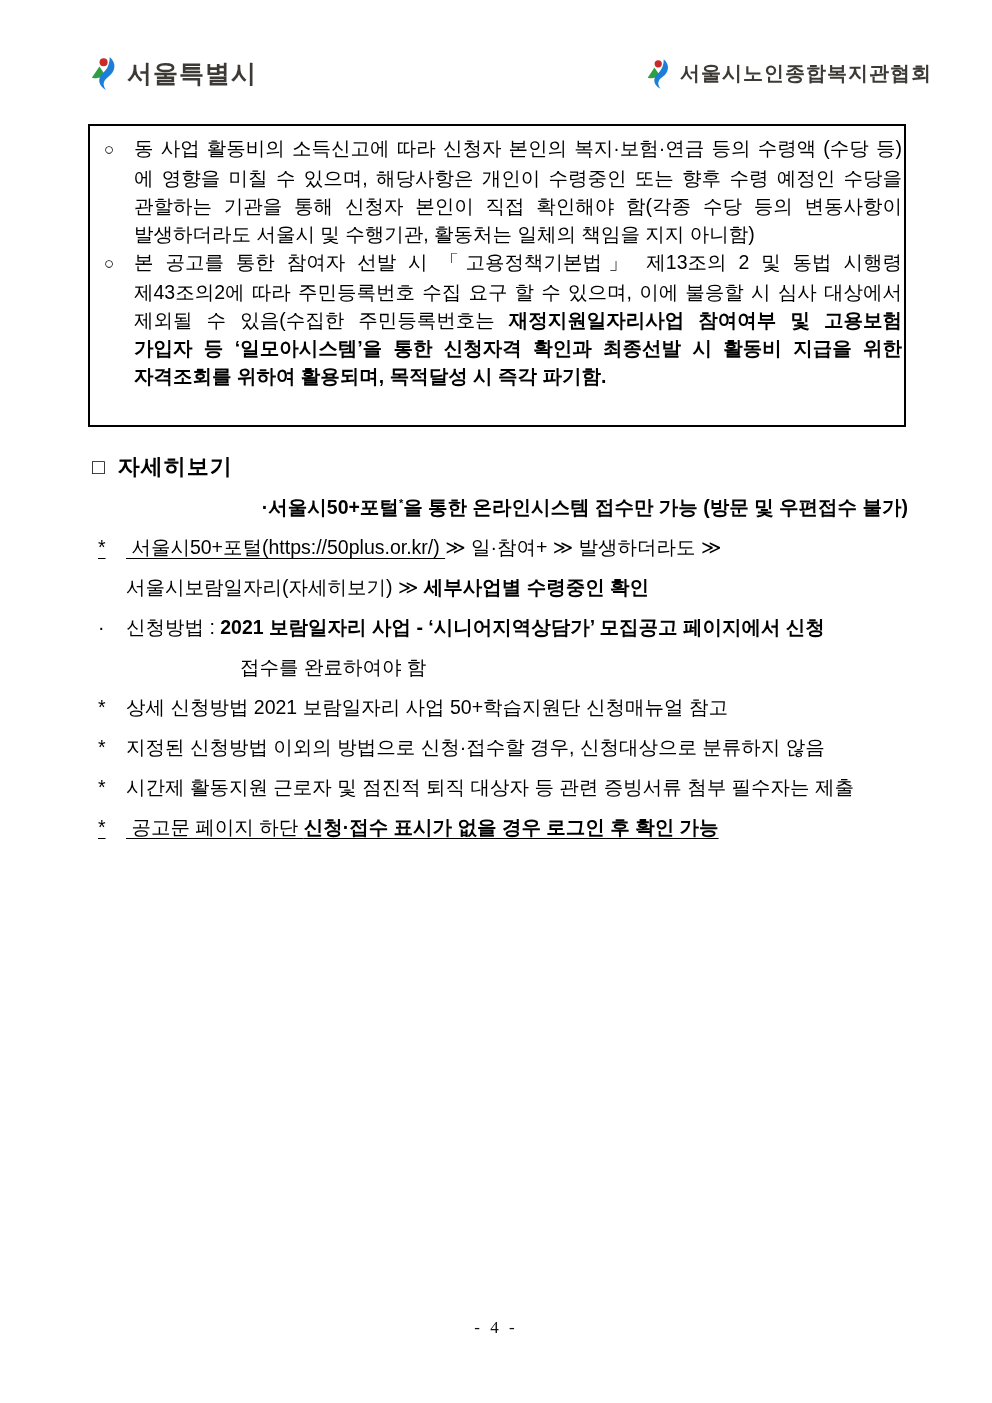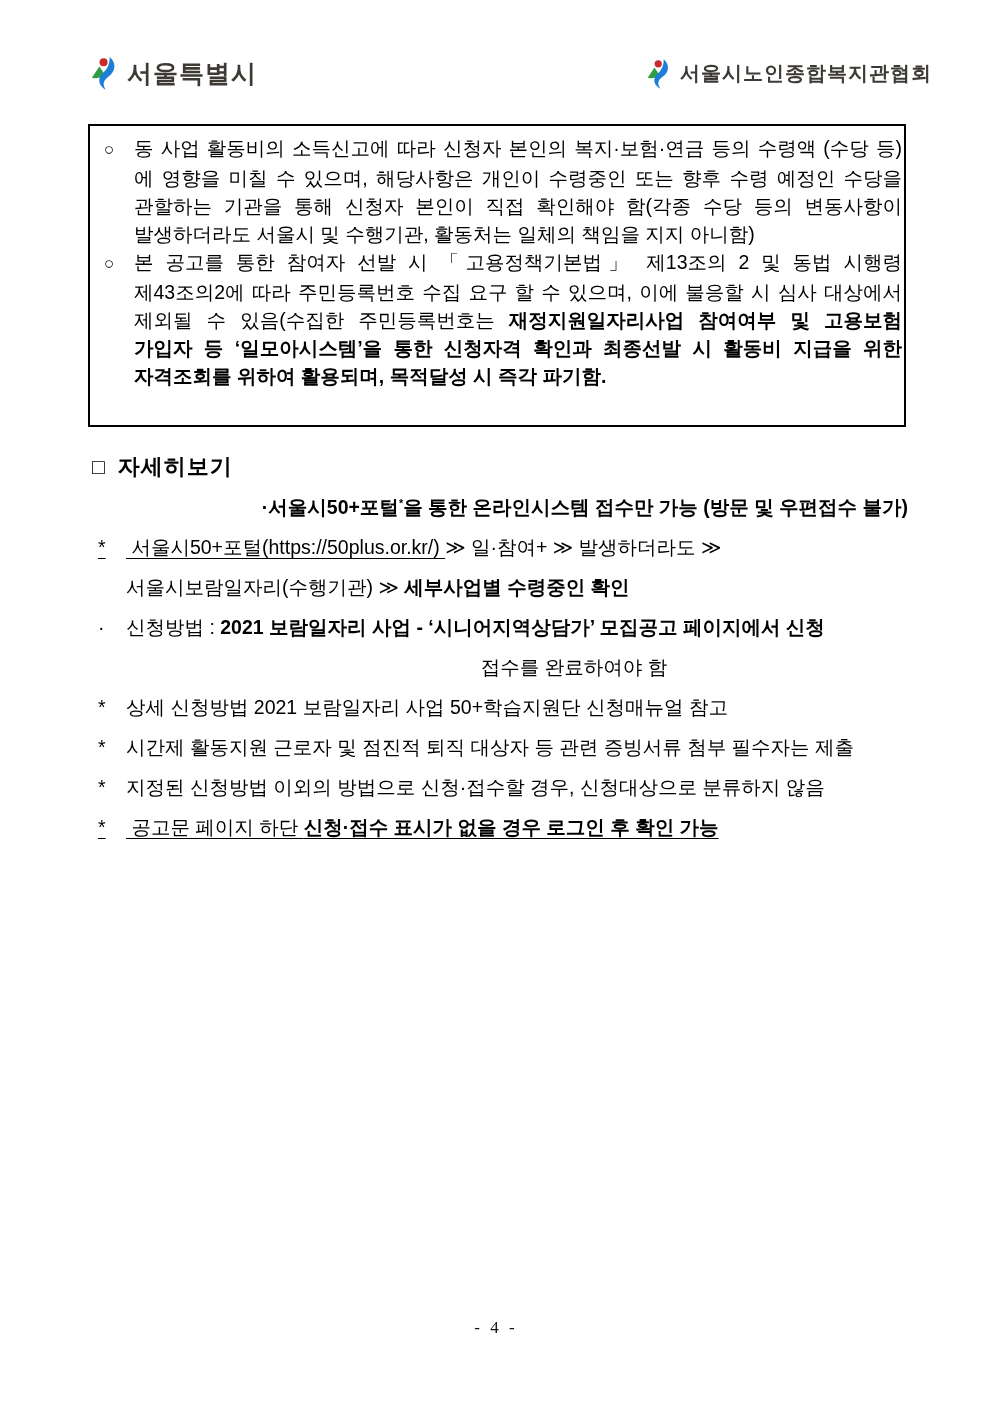--- a/index.html
+++ b/index.html
@@ -51,21 +51,21 @@
     position:absolute;top:494px;left:98px;width:810px;
   }
   .ln{
     font-size:19.5px;line-height:27px;
     margin-bottom:13px;
     padding-left:28px;text-indent:-28px;
     word-break:keep-all;
   }
   .ln .mk{display:inline-block;width:28px;text-indent:0;}
   .ln.cont{text-indent:0;}           
-  .ln.indent-big{padding-left:142px;text-indent:0;text-align:center;}
+  .ln.indent-big{padding-left:142px;text-indent:0;}
   .u{text-decoration:underline;text-underline-offset:4px;}
   sup.fn{font-size:11px;vertical-align:super;line-height:0;}
   
   .footer{
     position:absolute;top:1318px;left:0;width:100%;
     text-align:center;
     font-family:"Liberation Serif","DejaVu Serif",serif;
     font-size:17px;letter-spacing:3px;color:#111;
   }
 </style>
@@ -102,31 +102,31 @@
     <span class="sq">□</span>
     <span>자세히보기</span>
   </div>
 
   <div class="apply-list">
 
     <div class="ln b"><span class="mk">·</span><span>서울시50+포털</span><sup class="fn">*</sup><span>을 통한 온라인시스템 접수만 가능 (방문 및 우편접수 불가)</span></div>
 
     <div class="ln"><span class="mk u">*</span><span class="u"> 서울시50+포털(https://50plus.or.kr/) </span><span> ≫ 일·참여+ ≫ 발생하더라도 ≫</span></div>
 
-    <div class="ln cont"><span>서울시보람일자리(수행기관) ≫ </span><span class="b">세부사업별 수령중인 확인</span></div>
+    <div class="ln cont"><span>서울시보람일자리(자세히보기) ≫ </span><span class="b">세부사업별 수령중인 확인</span></div>
 
     <div class="ln"><span class="mk">·</span><span>신청방법 : </span><span class="b">2021 보람일자리 사업 - ‘시니어지역상담가’ 모집공고 페이지에서 신청</span></div>
 
     <div class="ln cont indent-big"><span>접수를 완료하여야 함</span></div>
 
     <div class="ln"><span class="mk">*</span><span>상세 신청방법 2021 보람일자리 사업 50+학습지원단 신청매뉴얼 참고</span></div>
 
+    <div class="ln"><span class="mk">*</span><span>지정된 신청방법 이외의 방법으로 신청·접수할 경우, 신청대상으로 분류하지 않음</span></div>
+
     <div class="ln"><span class="mk">*</span><span>시간제 활동지원 근로자 및 점진적 퇴직 대상자 등 관련 증빙서류 첨부 필수자는 제출</span></div>
-
-    <div class="ln"><span class="mk">*</span><span>지정된 신청방법 이외의 방법으로 신청·접수할 경우, 신청대상으로 분류하지 않음</span></div>
 
     <div class="ln"><span class="mk u">*</span><span class="u"> 공고문 페이지 하단 </span><span class="u b">신청·접수 표시가 없을 경우 로그인 후 확인 가능</span></div>
 
   </div>
 
   <div class="footer">- 4 -</div>
 
 </div>
 
 </body></html>

